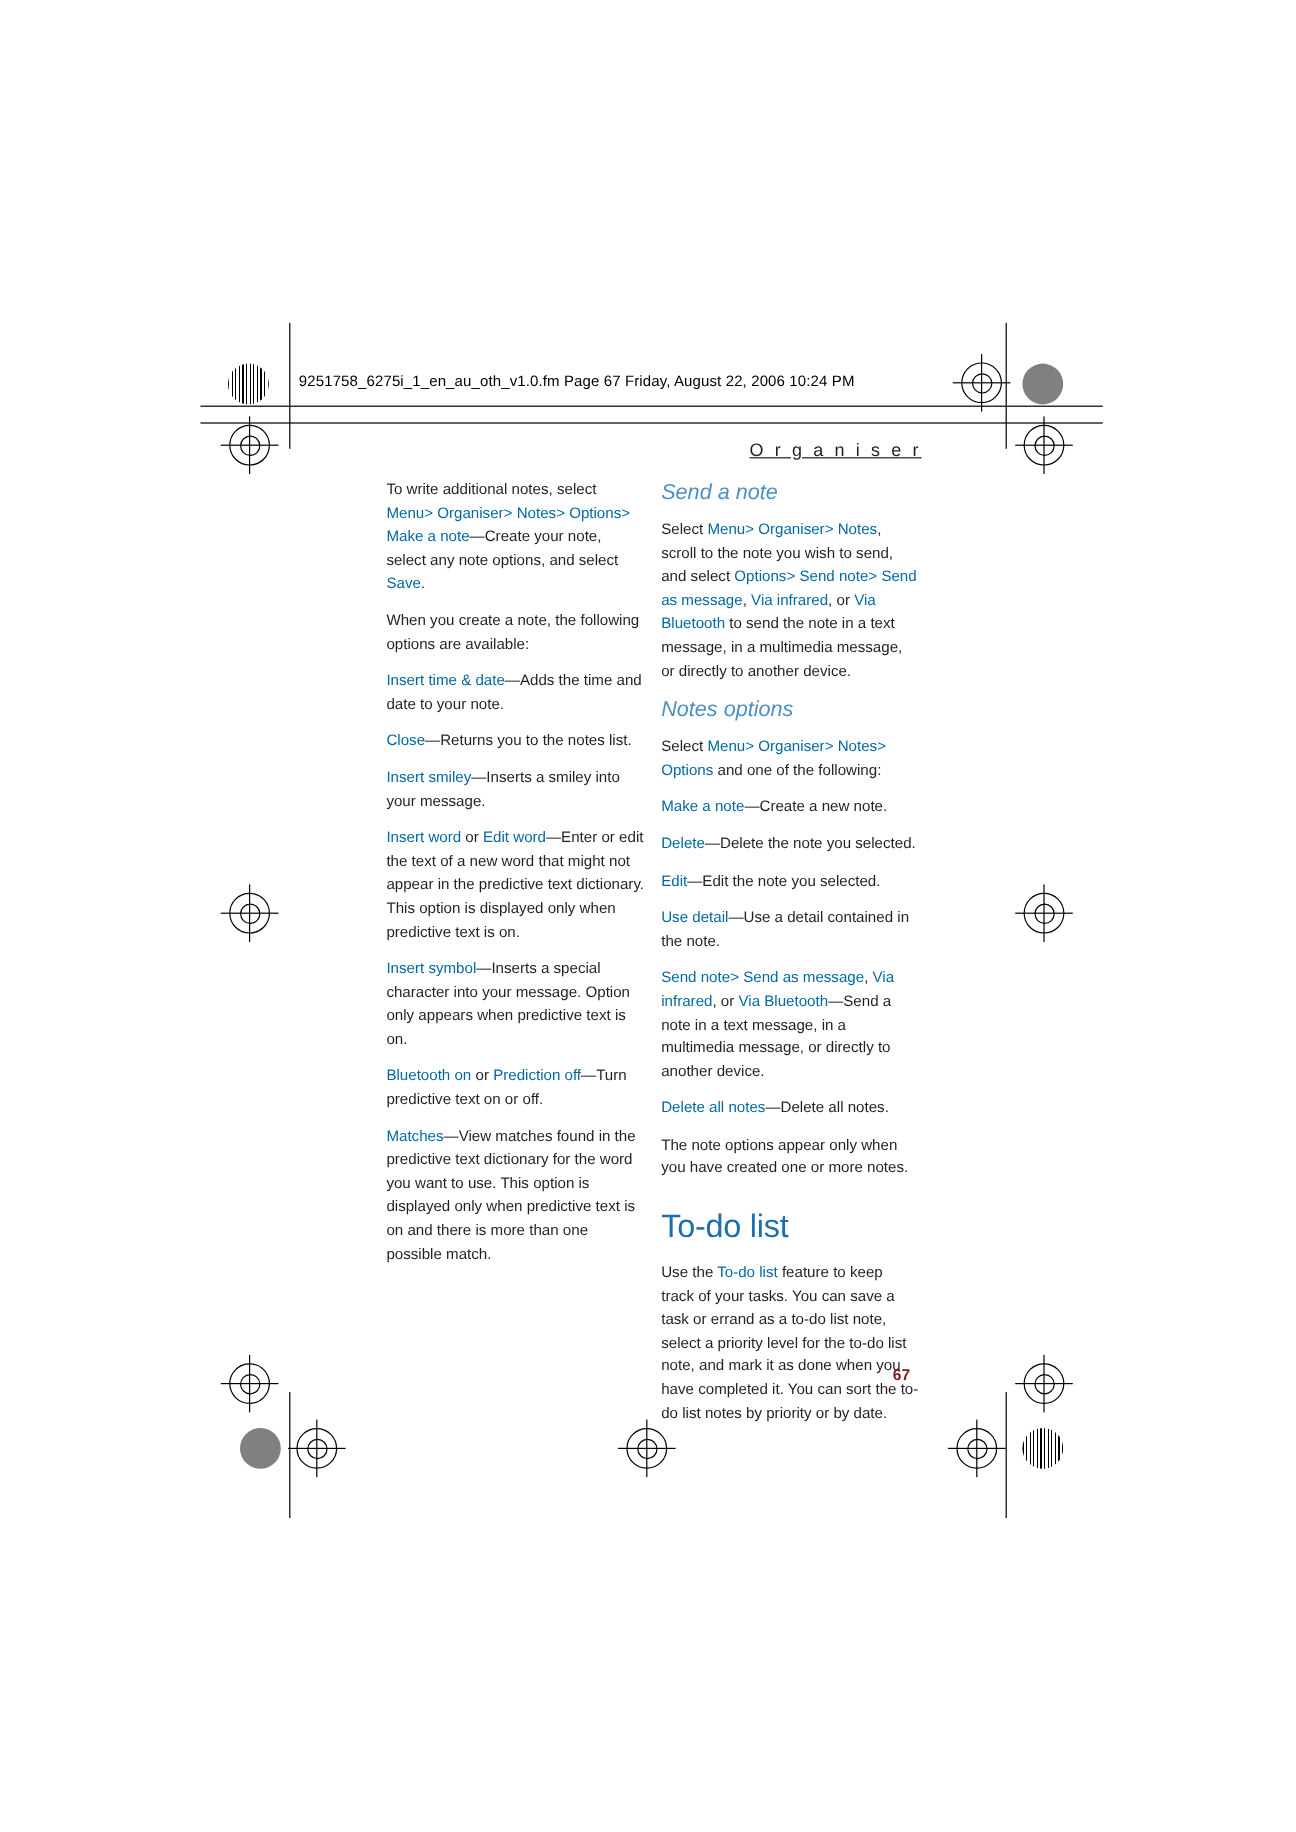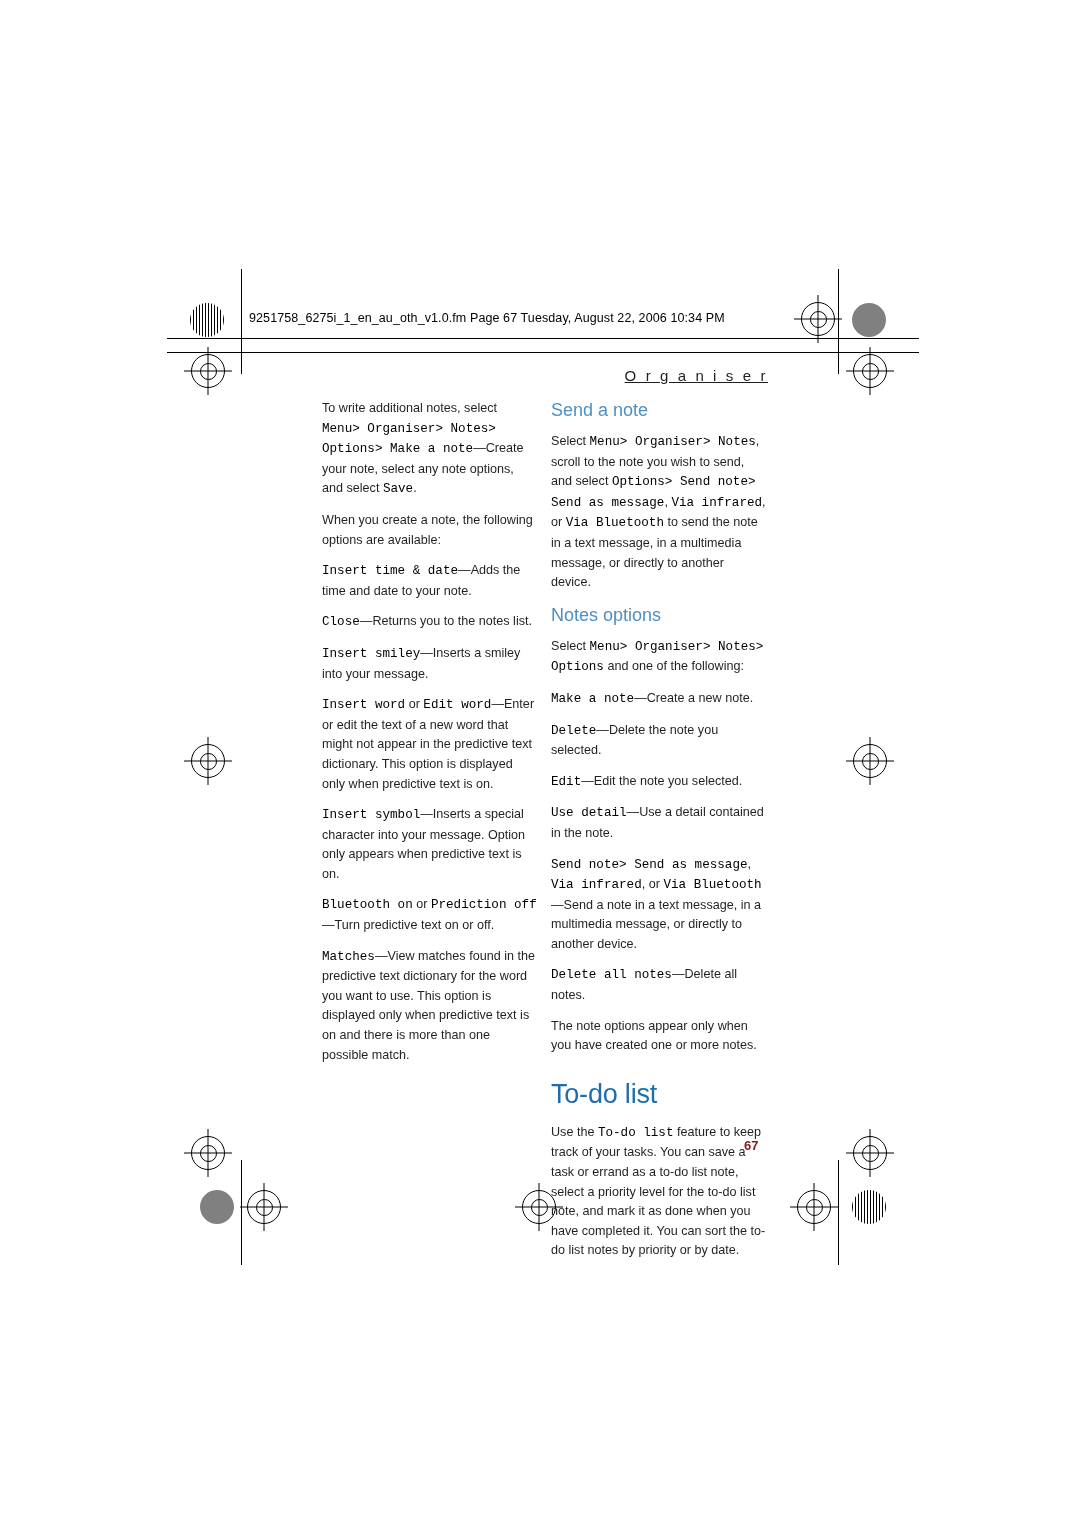--- a/index.html
+++ b/index.html
@@ -106,28 +106,29 @@
     width: 215px;
     font-size: 12.6px;
     line-height: 19.6px;
     color: #231f20;
   }
   .col-left  { left: 322px; }
   .col-right { left: 551px; }
 
   p { margin: 0 0 11px 0; }
 
-  .ui { color: #000000; font-family: Liberation Mono, monospace; }
+  .ui { color: #0369a1; }
 
   h2.heading {
     font-size: 18px;
     font-weight: normal;
     color: #4d8fc4;
     margin: 0 0 11px 0;
     line-height: 22px;
+    font-style: italic;
   }
   h2.heading.spaced { margin-top: 0; }
 
   h1.bigheading {
     font-size: 27px;
     font-weight: normal;
     color: #1d6fab;
     margin: 22px 0 13px 0;
     line-height: 32px;
     letter-spacing: -0.2px;
@@ -184,21 +185,21 @@
   <div class="reg" style="left:522px; top:1190px;">
       <span class="reg-inner"></span>
     </div>
   <div class="reg" style="left:247px; top:1190px;">
       <span class="reg-inner"></span>
     </div>
   <div class="reg" style="left:797px; top:1190px;">
       <span class="reg-inner"></span>
     </div>
 
-  <div class="file-header">9251758_6275i_1_en_au_oth_v1.0.fm  Page 67  Tuesday, August 22, 2006  10:34 PM</div>
+  <div class="file-header">9251758_6275i_1_en_au_oth_v1.0.fm  Page 67  Friday, August 22, 2006  10:24 PM</div>
   <div class="running-head">O r g a n i s e r</div>
 
   <div class="col col-left" id="left-col">
       <p><span>To write additional notes, select </span><span class="ui">Menu</span><span class="ui">&gt; </span><span class="ui">Organiser</span><span class="ui">&gt; </span><span class="ui">Notes</span><span class="ui">&gt; </span><span class="ui">Options</span><span class="ui">&gt; </span><span class="ui">Make a note</span><span>—Create your note, select any note options, and select </span><span class="ui">Save</span><span>.</span></p>
       <p><span>When you create a note, the following options are available:</span></p>
       <p><span class="ui">Insert time &amp; date</span><span>—Adds the time and date to your note.</span></p>
       <p><span class="ui">Close</span><span>—Returns you to the notes list.</span></p>
       <p><span class="ui">Insert smiley</span><span>—Inserts a smiley into your message.</span></p>
       <p><span class="ui">Insert word</span><span> or </span><span class="ui">Edit word</span><span>—Enter or edit the text of a new word that might not appear in the predictive text dictionary. This option is displayed only when predictive text is on.</span></p>
       <p><span class="ui">Insert symbol</span><span>—Inserts a special character into your message. Option only appears when predictive text is on.</span></p>

